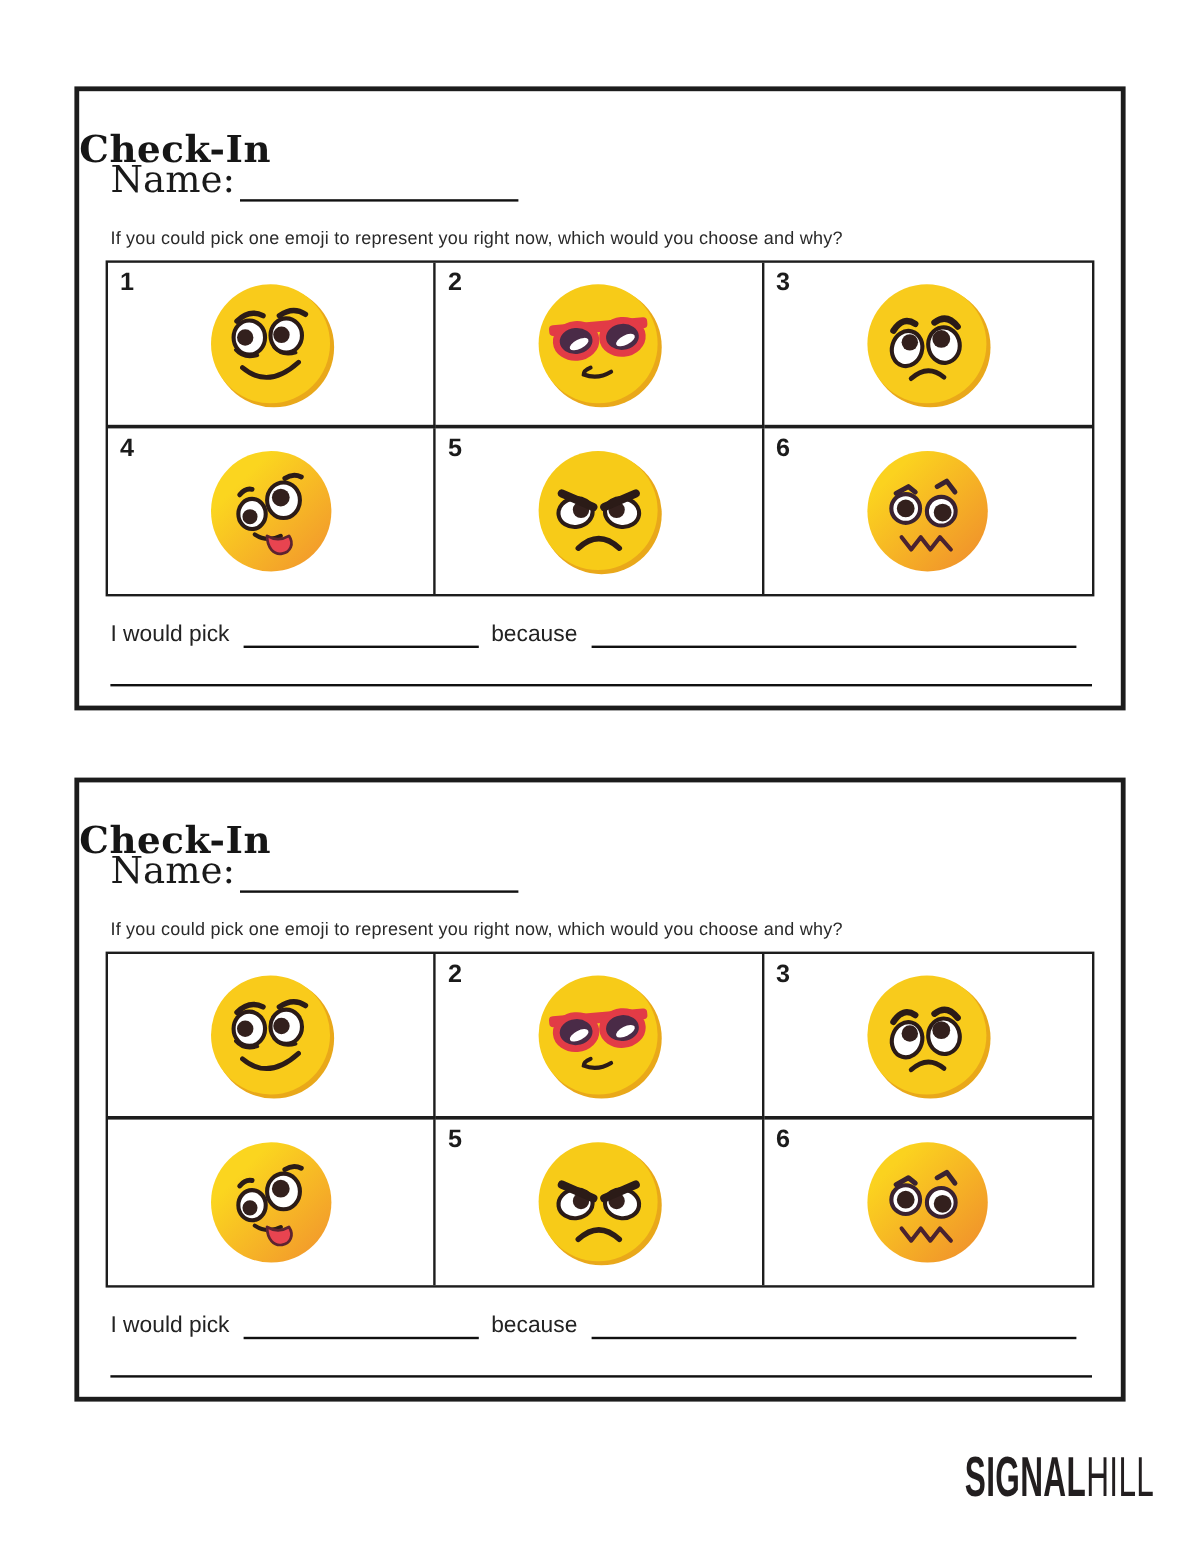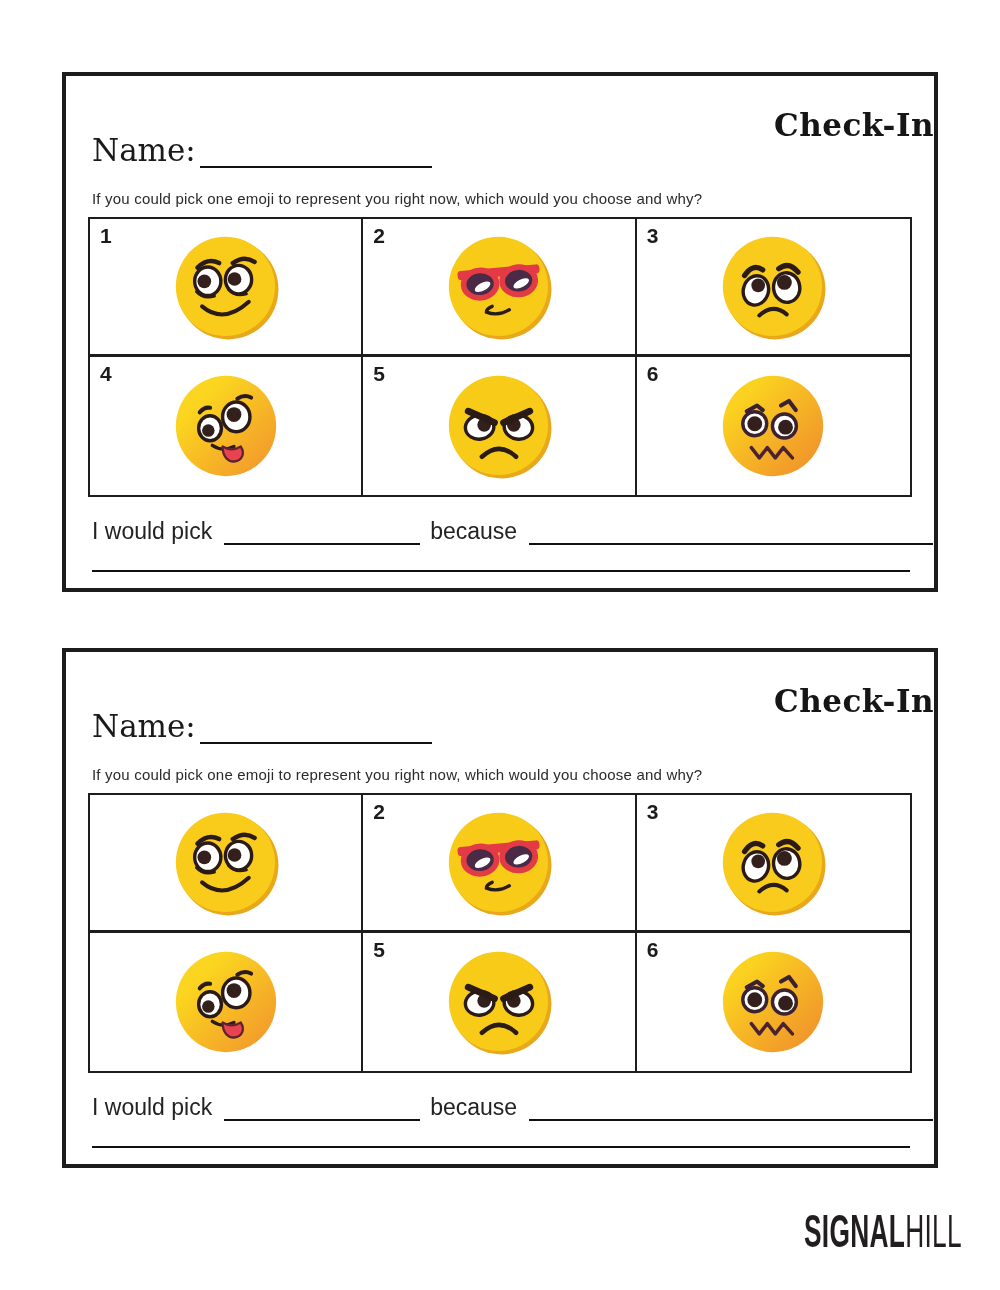--- a/index.html
+++ b/index.html
@@ -7,21 +7,21 @@
     width:1000px;height:1290px;position:relative;background:#ffffff;
     font-family:"Liberation Sans", sans-serif;color:#1e1e1e;overflow:hidden;
   }
   .worksheet{
     position:absolute;left:62px;width:876px;height:520px;
     border:4px solid #1c1c1c;background:#fff;box-sizing:border-box;
   }
   #ws1{top:72px;}
   #ws2{top:648px;}
   .ws-title{
-    position:absolute;left:0;top:10px;width:100%;text-align:right;
+    position:absolute;left:0;top:10px;width:100%;text-align:left;
     font-family:"DejaVu Serif", serif;font-weight:bold;font-size:31px;
     letter-spacing:.5px;color:#161616;
   }
   .name-row{
     position:absolute;left:26px;top:56px;font-family:"DejaVu Serif", serif;
     font-size:31px;color:#1a1a1a;
   }
   .name-blank{
     display:inline-block;width:232px;height:22px;margin-left:4px;
     border-bottom:2px solid #111;vertical-align:bottom;
@@ -39,21 +39,21 @@
   .cell:nth-child(3n){border-right:none;}
   .cell:nth-child(n+4){border-bottom:none;}
   .cell-number{
     position:absolute;top:5px;left:10px;font-size:21px;font-weight:700;color:#1b1b1b;
   }
   .emoji{
     position:absolute;left:50%;top:50%;width:114px;height:114px;
     transform:translate(-50%,-50%);
   }
   .pick-row{
-    position:absolute;left:26px;top:442px;width:822px;font-size:23px;color:#232323;
+    position:absolute;left:26px;top:442px;width:822px;font-size:19px;color:#232323;
     white-space:nowrap;
   }
   .blank{
     display:inline-block;border-bottom:2px solid #101010;height:16px;
     vertical-align:bottom;
   }
   .blank-pick{width:196px;margin:0 10px 0 12px;}
   .blank-because{width:404px;margin-left:12px;}
   .answer-line2{
     position:absolute;left:26px;top:474px;width:818px;height:20px;

